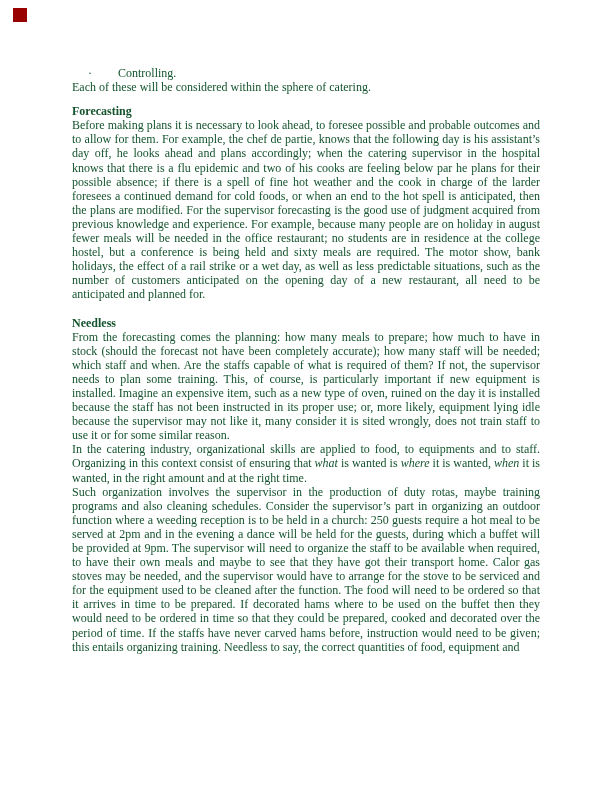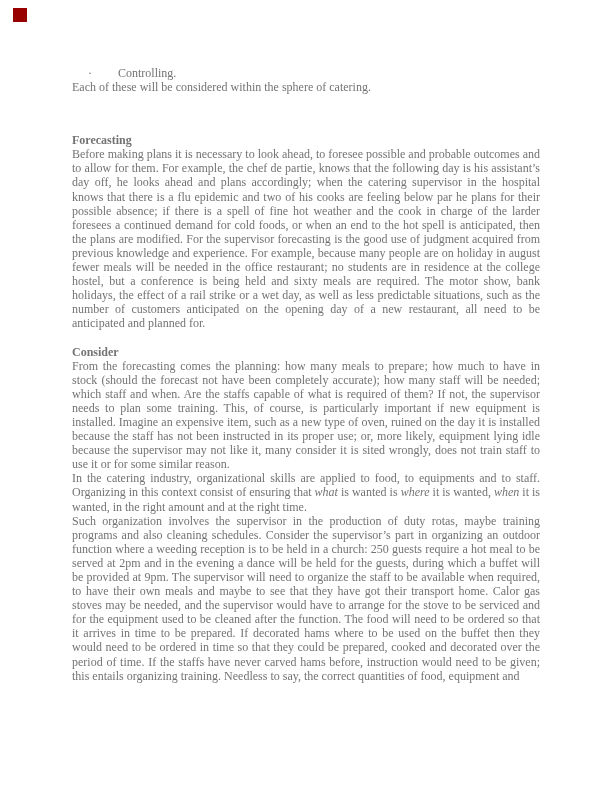--- a/index.html
+++ b/index.html
@@ -7,21 +7,21 @@
     padding: 0;
     background: #ffffff;
   }
   .page {
     position: relative;
     width: 612px;
     height: 713px;
     background: #ffffff;
     overflow: hidden;
     font-family: "Liberation Serif", "DejaVu Serif", serif;
-    color: #737373;
+    color: #14532d;
   }
   .corner-marker {
     position: absolute;
     width: 14px;
     height: 14px;
   }
   .corner-marker.top { left: 13px; top: 8px; }
   .corner-marker.bottom { left: 13px; top: 757px; }
   .textblock {
     position: absolute;
@@ -42,21 +42,21 @@
   .intro-line {
     text-align: justify;
   }
   .section-heading {
     font-weight: bold;
     font-size: 12px;
     line-height: 14.1px;
     margin: 14px 0 0 0;
   }
   .section-heading.first {
-    margin-top: 39px;
+    margin-top: 10px;
   }
   .para {
     margin: 0;
     text-align: justify;
     text-justify: inter-word;
   }
   .para .it { font-style: italic; margin-top: 12px; }
 </style>
 </head>
 <body>
@@ -64,19 +64,19 @@
 <div class="page">
   <div class="corner-marker top" style="background: rgb(153, 0, 0);"></div>
   <div class="corner-marker bottom" style="background: rgb(153, 0, 0);"></div>
 
   <div class="textblock">
     <div class="bullet-line"><span class="bullet-dot">·</span><span>Controlling.</span></div>
     <div class="intro-line">Each of these will be considered within the sphere of catering.</div>
     <div id="sections">
         <div class="section-heading first">Forecasting</div>
         <p class="para"><span>Before making plans it is necessary to look ahead, to foresee possible and probable outcomes and to allow for them. For example, the chef de partie, knows that the following day is his assistant’s day off, he looks ahead and plans accordingly; when the catering supervisor in the hospital knows that there is a flu epidemic and two of his cooks are feeling below par he plans for their possible absence; if there is a spell of fine hot weather and the cook in charge of the larder foresees a continued demand for cold foods, or when an end to the hot spell is anticipated, then the plans are modified. For the supervisor forecasting is the good use of judgment acquired from previous knowledge and experience. For example, because many people are on holiday in august fewer meals will be needed in the office restaurant; no students are in residence at the college hostel, but a conference is being held and sixty meals are required. The motor show, bank holidays, the effect of a rail strike or a wet day, as well as less predictable situations, such as the number of customers anticipated on the opening day of a new restaurant, all need to be anticipated and planned for.</span></p>
-        <div class="section-heading">Consider</div>
+        <div class="section-heading">Needless</div>
         <p class="para"><span>From the forecasting comes the planning: how many meals to prepare; how much to have in stock (should the forecast not have been completely accurate); how many staff will be needed; which staff and when. Are the staffs capable of what is required of them? If not, the supervisor needs to plan some training. This, of course, is particularly important if new equipment is installed. Imagine an expensive item, such as a new type of oven, ruined on the day it is installed because the staff has not been instructed in its proper use; or, more likely, equipment lying idle because the supervisor may not like it, many consider it is sited wrongly, does not train staff to use it or for some similar reason.</span></p>
         <p class="para"><span>In the catering industry, organizational skills are applied to food, to equipments and to staff. Organizing in this context consist of ensuring that </span><span class="it">what</span><span> is wanted is </span><span class="it">where</span><span> it is wanted,  </span><span class="it">when</span><span> it is wanted, in the right amount and at the right time.</span></p>
         <p class="para"><span>Such organization involves the supervisor in the production of duty rotas, maybe training programs and also cleaning schedules. Consider the supervisor’s part in organizing an outdoor function where a weeding reception is to be held in a church: 250 guests require a hot meal to be served at 2pm and in the evening a dance will be held for the guests, during which a buffet will be provided at 9pm. The supervisor will need to organize the staff to be available when required, to have their own meals and maybe to see that they have got their transport home. Calor gas stoves may be needed, and the supervisor would have to arrange for the stove to be serviced and for the equipment used to be cleaned after the function. The food will need to be ordered so that it arrives in time to be prepared. If decorated hams where to be used on the buffet then they would need to be ordered in time so that they could be prepared, cooked and decorated over the period of time. If the staffs have never carved hams before, instruction would need to be given; this entails organizing training. Needless to say, the correct quantities of food, equipment and</span></p>
       </div>
   </div>
 </div>
 
 </body></html>

